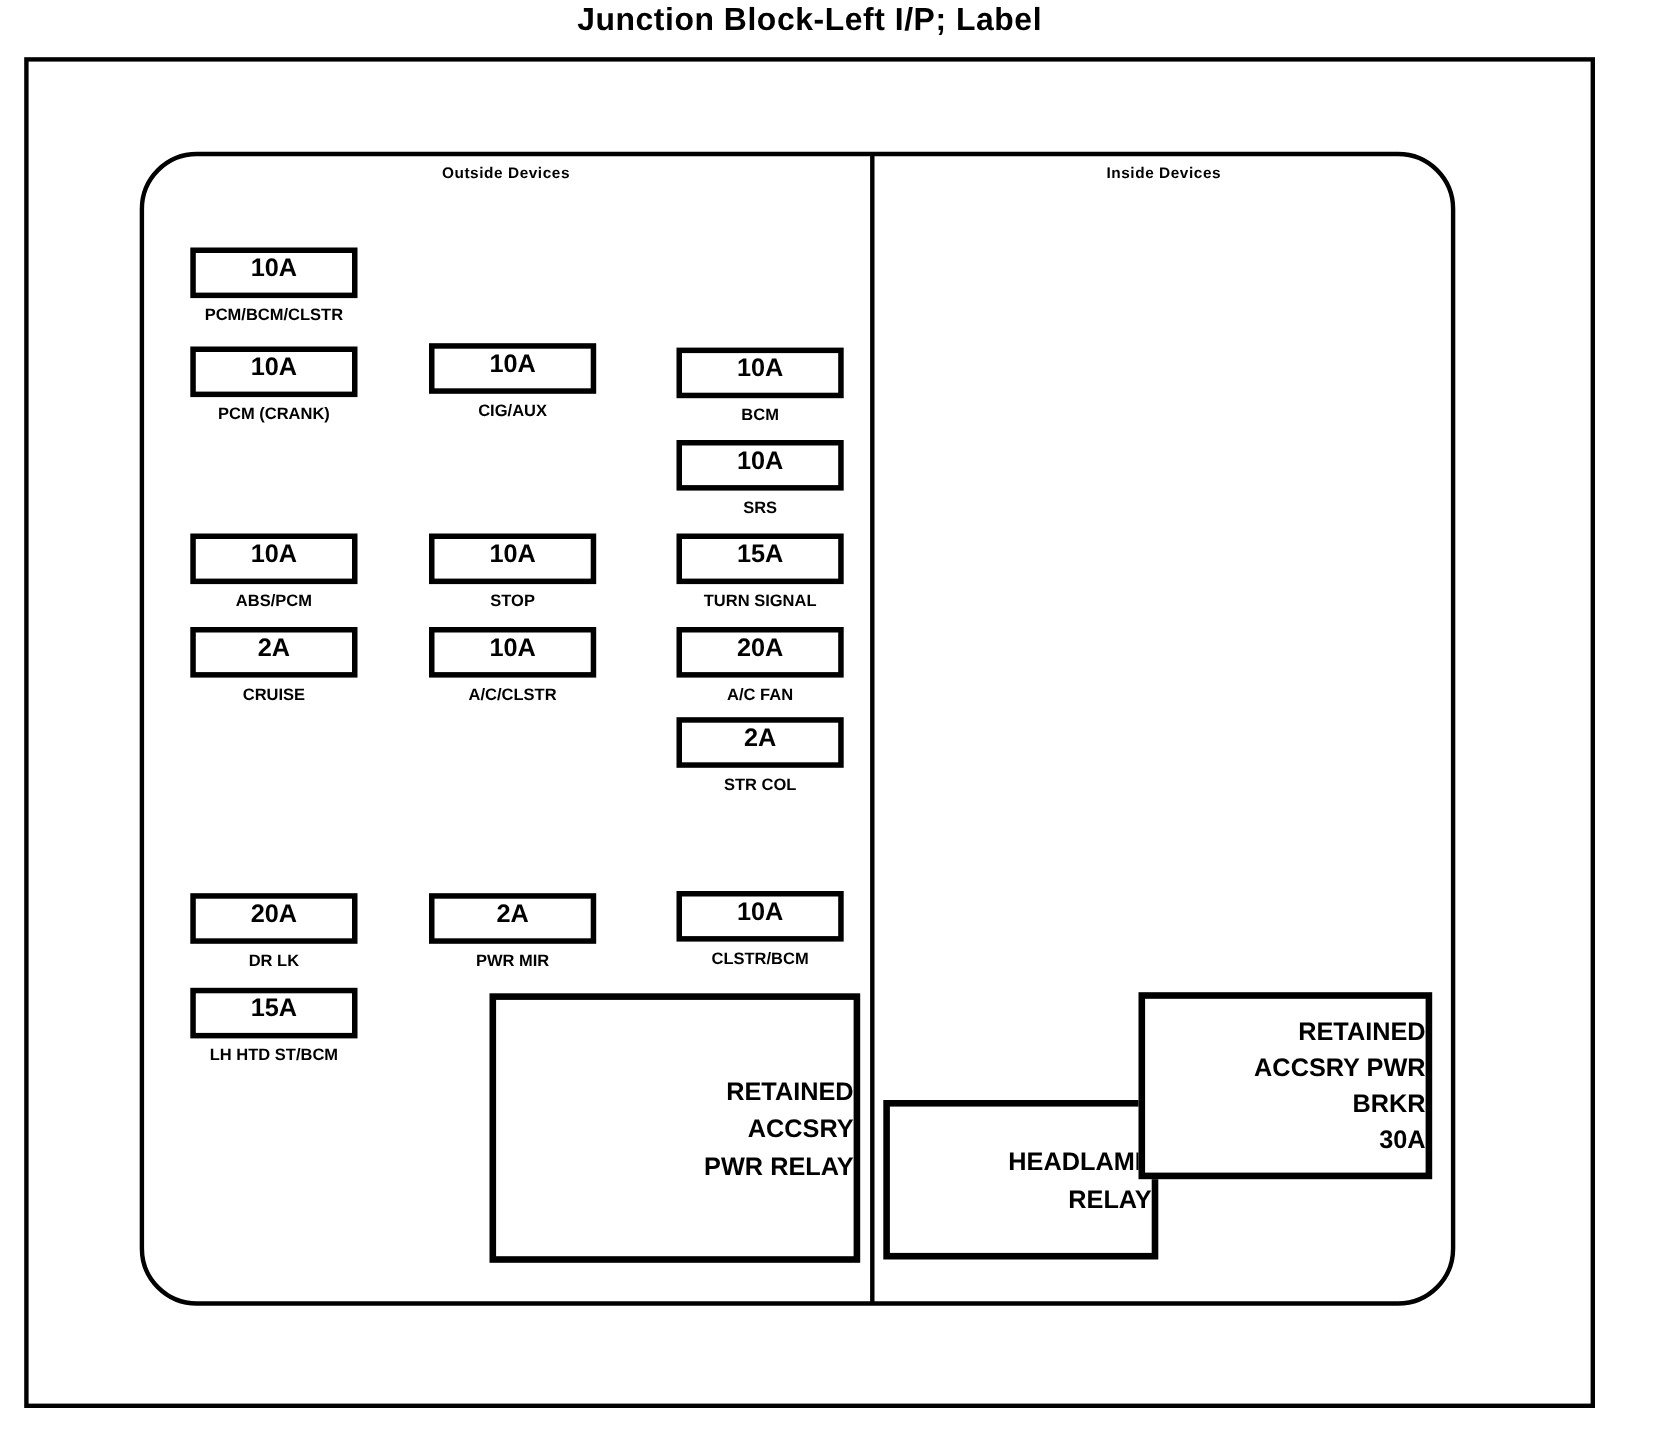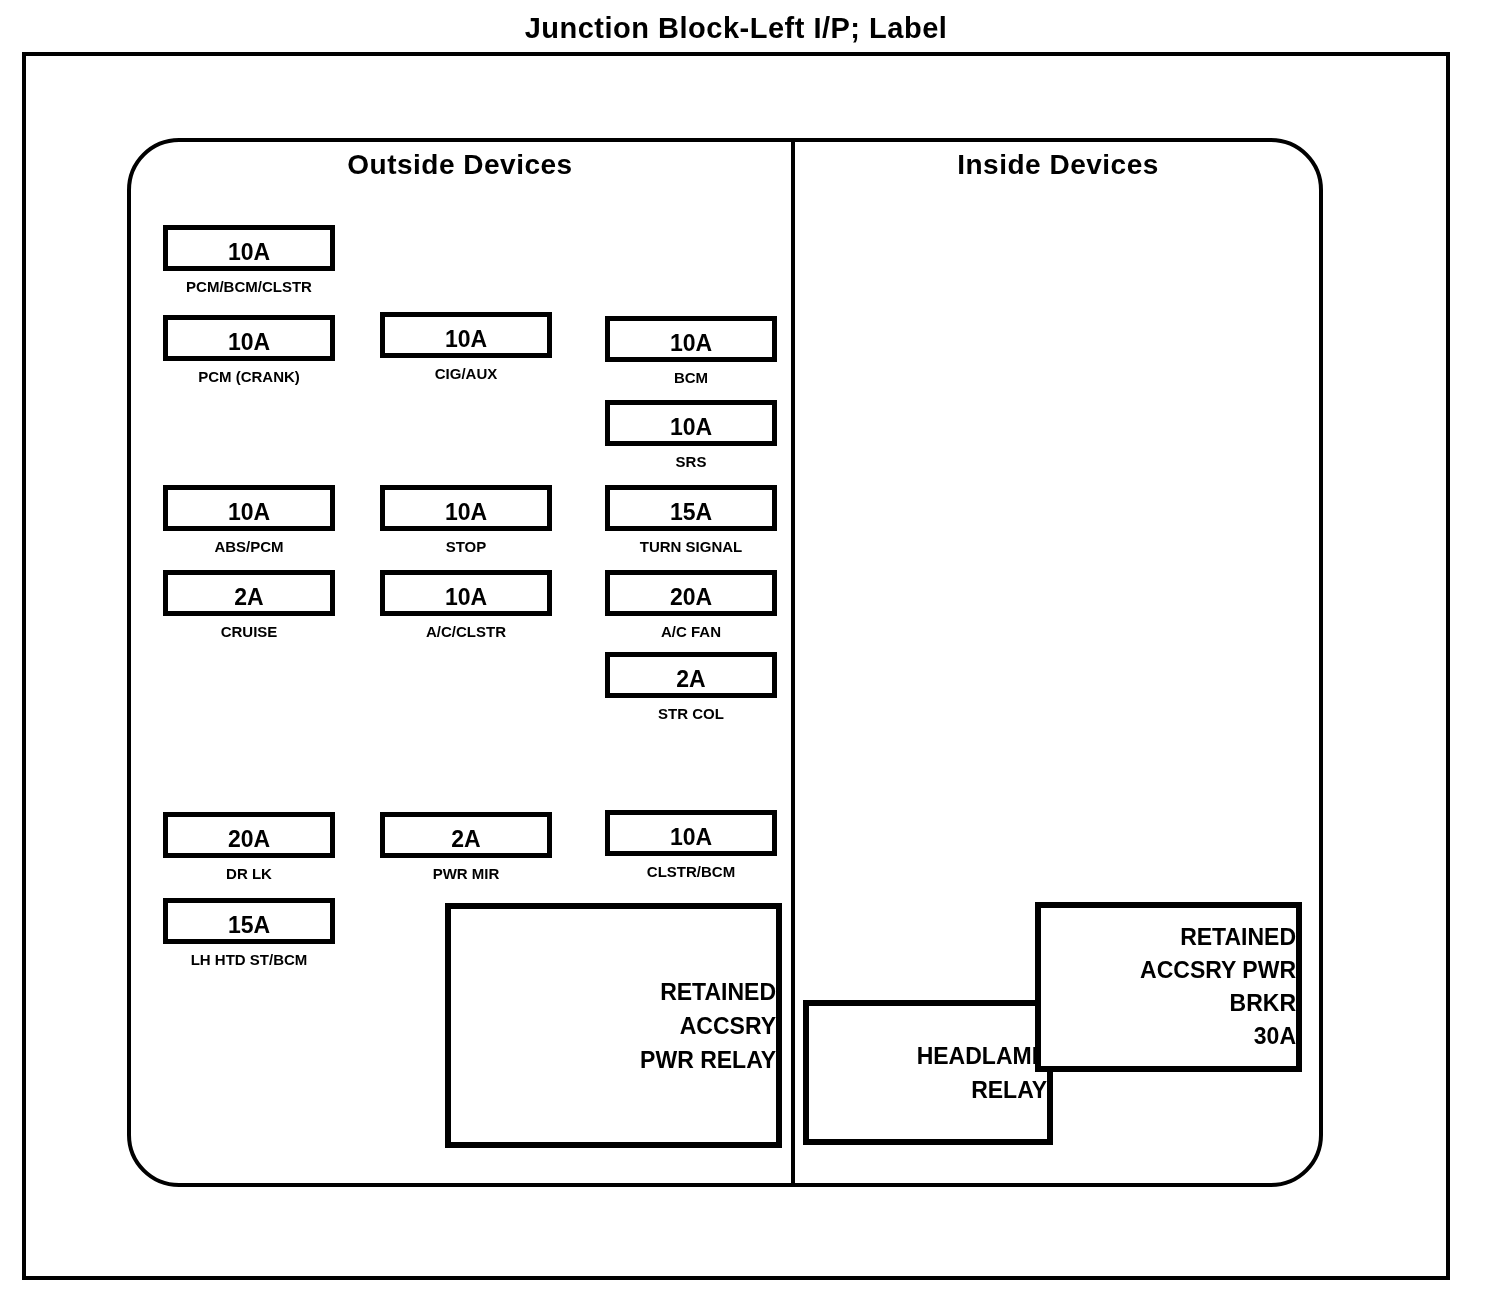--- a/index.html
+++ b/index.html
@@ -13,21 +13,21 @@
     height: 1316px;
     background: #ffffff;
     font-family: "Liberation Sans", "DejaVu Sans", sans-serif;
     font-weight: bold;
     color: #000000;
     overflow: hidden;
   }
   .title {
     position: absolute;
     left: 22px;
-    top: 12px;
+    top: 2px;
     width: 1428px;
     text-align: center;
     font-size: 29px;
     letter-spacing: 0.5px;
   }
   .outer-border {
     position: absolute;
     left: 22px;
     top: 52px;
     width: 1428px;
@@ -50,39 +50,39 @@
     left: 791px;
     top: 140px;
     width: 4px;
     height: 1045px;
     background: #000000;
   }
   .section-header {
     position: absolute;
     top: 149px;
     text-align: center;
-    font-size: 28px;
+    font-size: 14px;
     letter-spacing: 0.5px;
   }
   .section-header.outside { left: 127px; width: 666px; }
   .section-header.inside  { left: 793px; width: 530px; }
 
   .fuse {
     position: absolute;
     width: 220px;
     text-align: center;
   }
   .fuse-box {
-    width: 172px;
+    width: 152px;
     height: 46px;
     margin: 0 auto;
     border: 5px solid #000000;
     box-sizing: border-box;
     display: flex;
-    align-items: flex-end;
+    align-items: flex-start;
     justify-content: center;
     font-size: 23px;
   }
   .fuse-label {
     margin-top: 7px;
     font-size: 15px;
     white-space: nowrap;
   }
 
   .relay {

